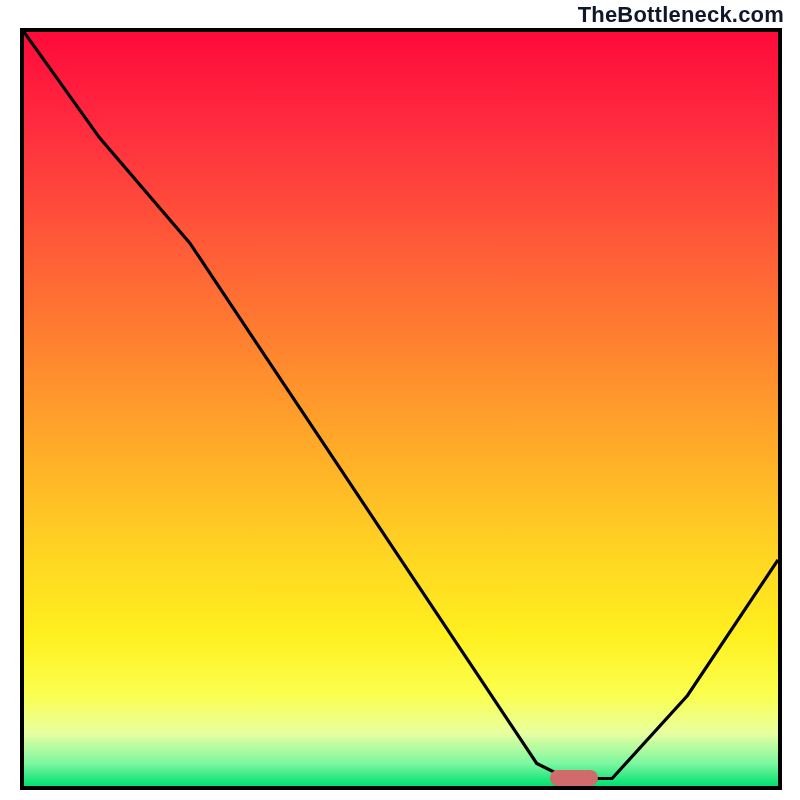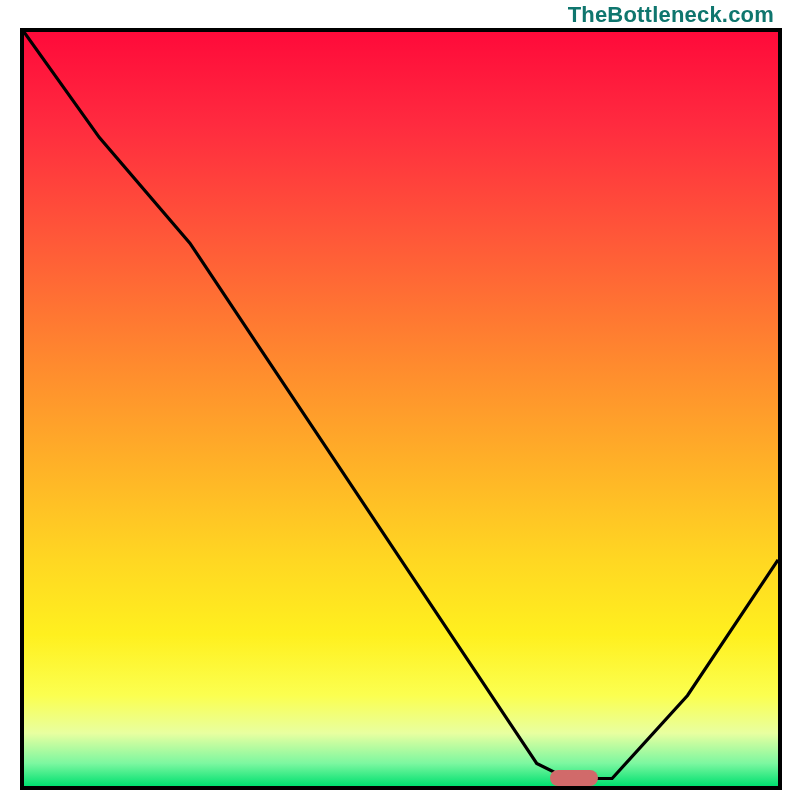--- a/index.html
+++ b/index.html
@@ -12,24 +12,24 @@
     font-family: Arial, Helvetica, sans-serif;
   }
   .chart-wrap {
     position: relative;
     width: 800px;
     height: 800px;
   }
   .watermark {
     position: absolute;
     top: 2px;
-    right: 26px;
+    right: 16px;
     font-size: 22px;
     font-weight: 600;
-    color: #0f766e;
+    color: #0f172a;
     letter-spacing: 0.2px;
     z-index: 10;
   }
   
   .plot {
     position: absolute;
     left: 20px;
     top: 28px;
     width: 762px;
     height: 762px;

